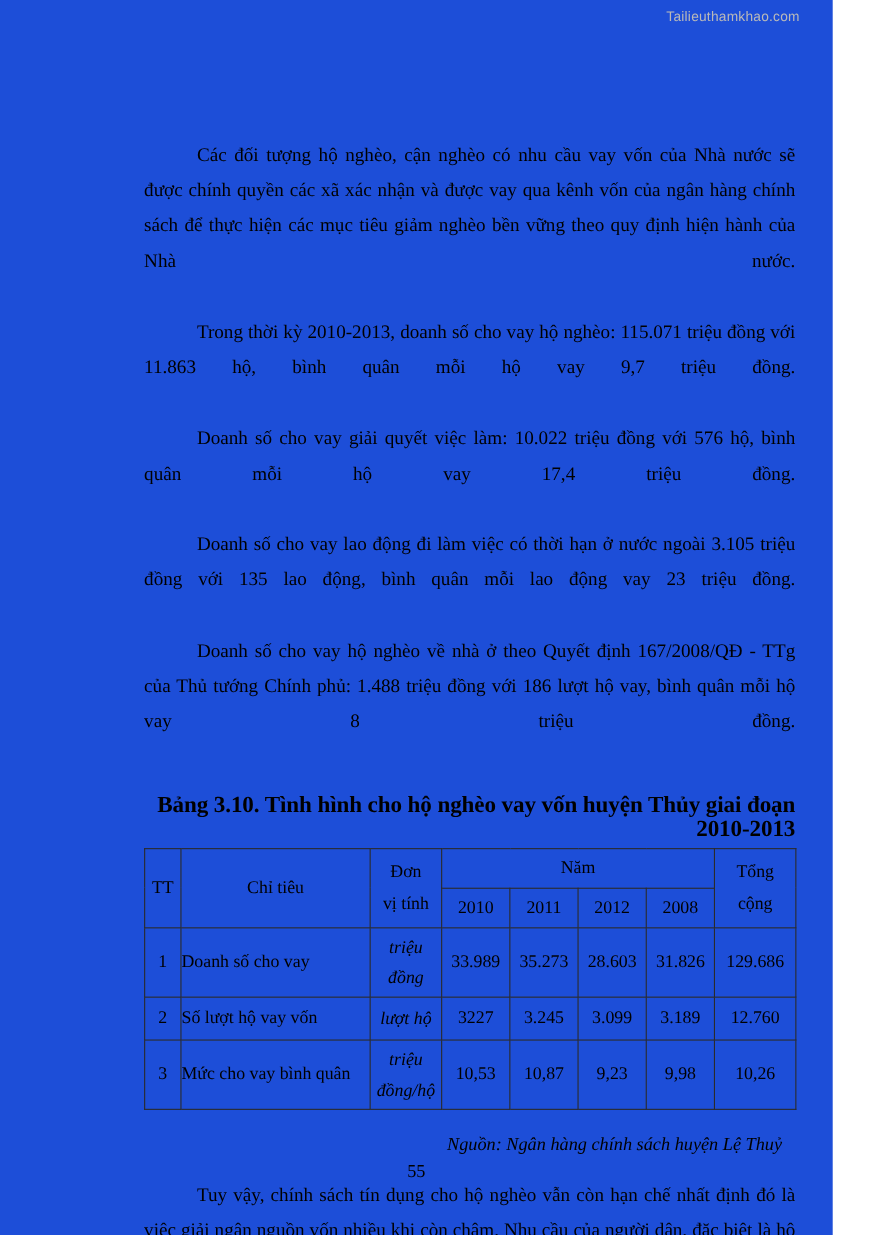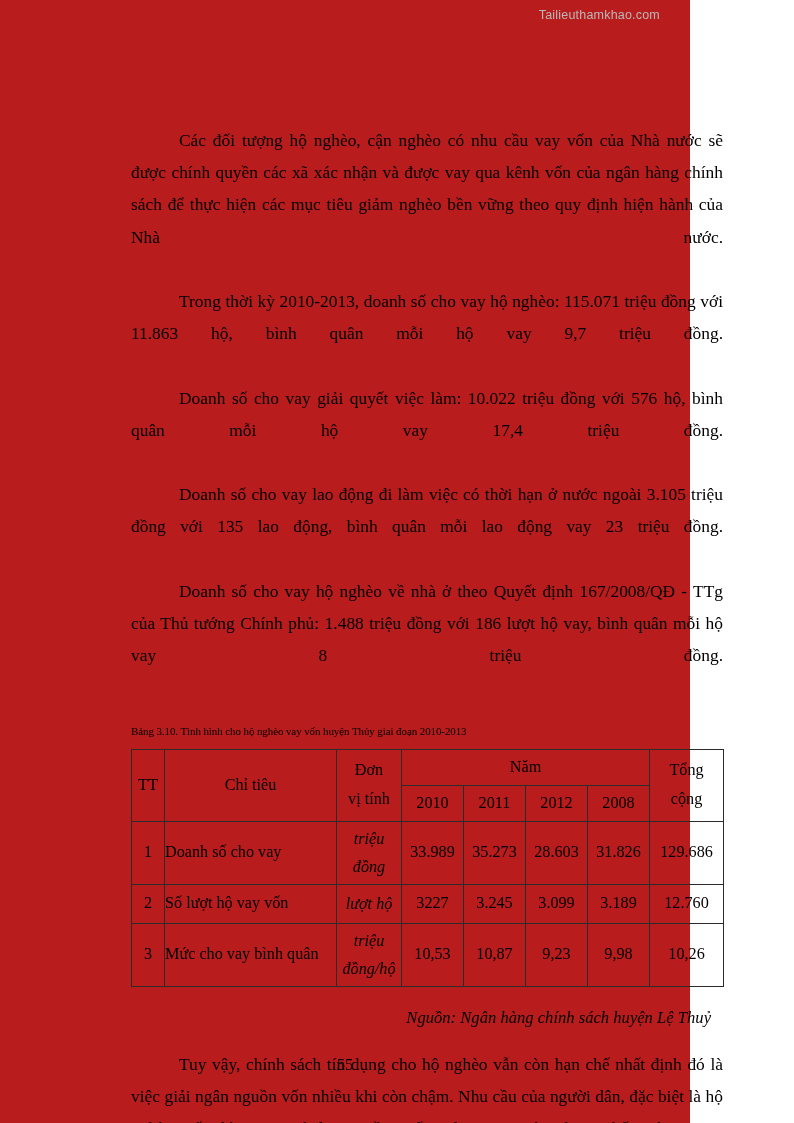--- a/index.html
+++ b/index.html
@@ -13,23 +13,23 @@
     height: 1123px;
     position: relative;
     font-family: "Liberation Serif", "DejaVu Serif", serif;
     color: #000000;
     overflow: hidden;
   }
 
   #page {
     position: absolute;
     left: 0; top: 0;
-    width: 690px;
+    width: 757px;
     height: 1123px;
-    background: #b91c1c;
+    background: #1d4ed8;
   }
 
   
   .watermark {
     position: absolute;
     top: 8px;
     right: 30px;
     font-family: "Liberation Sans", "DejaVu Sans", sans-serif;
     font-size: 12.5px;
     color: #b9b9b9;
@@ -60,23 +60,23 @@
     content: "";
     display: inline-block;
     width: 100%;
   }
 
   
   .table-caption {
     margin: 0;
     padding-top: 16px;
     padding-bottom: 7px;
-    font-size: 11px;
-    font-weight: normal;
-    text-align: left;
+    font-size: 21px;
+    font-weight: bold;
+    text-align: right;
     line-height: 22px;
     letter-spacing: -0.1px;
   }
 
   
   table.data-table {
     border-collapse: collapse;
     width: 592px;
     table-layout: fixed;
     font-size: 16.2px;

